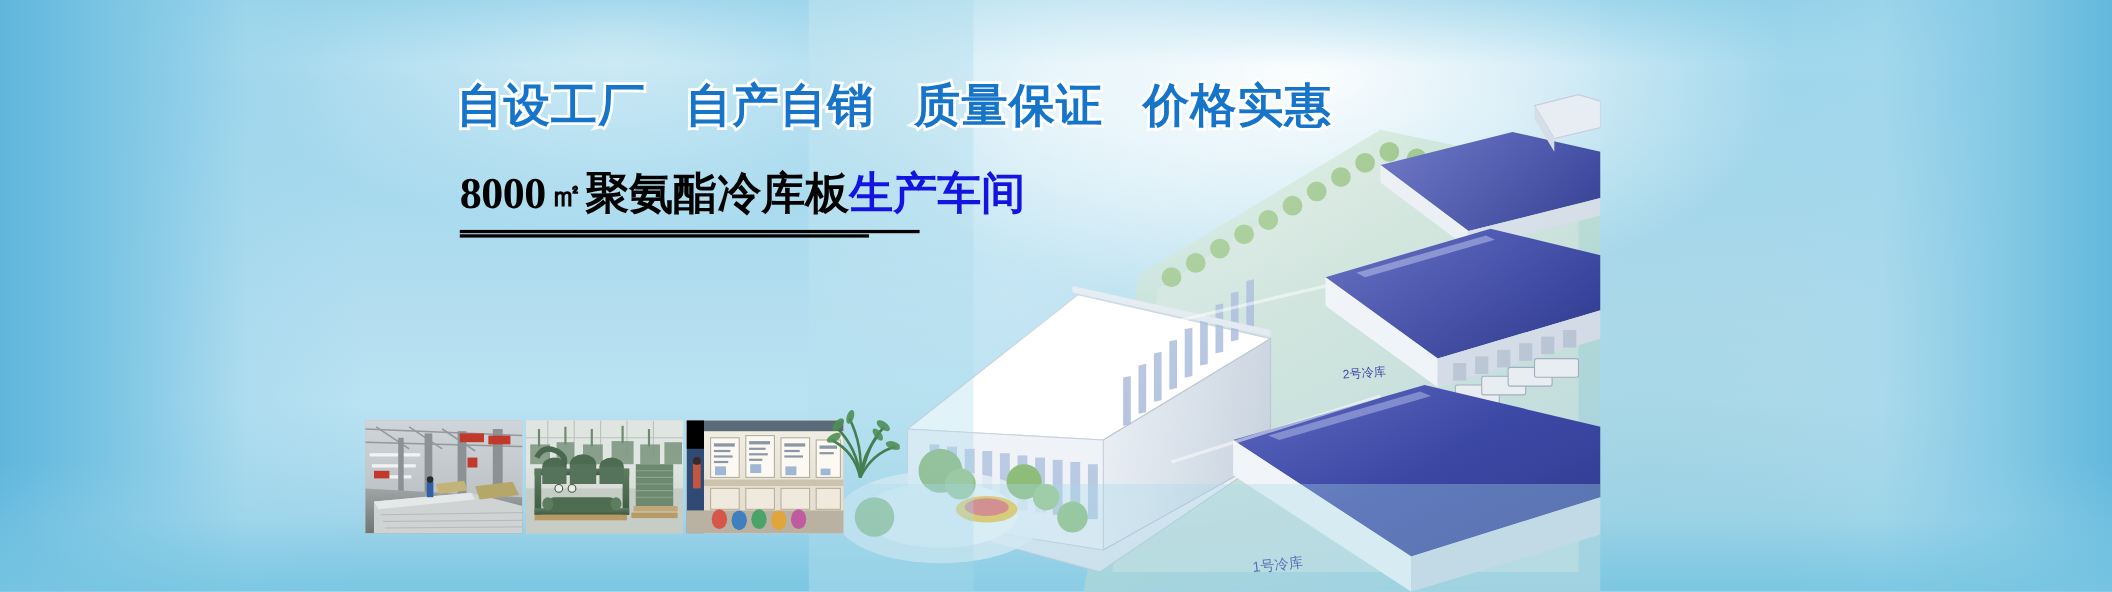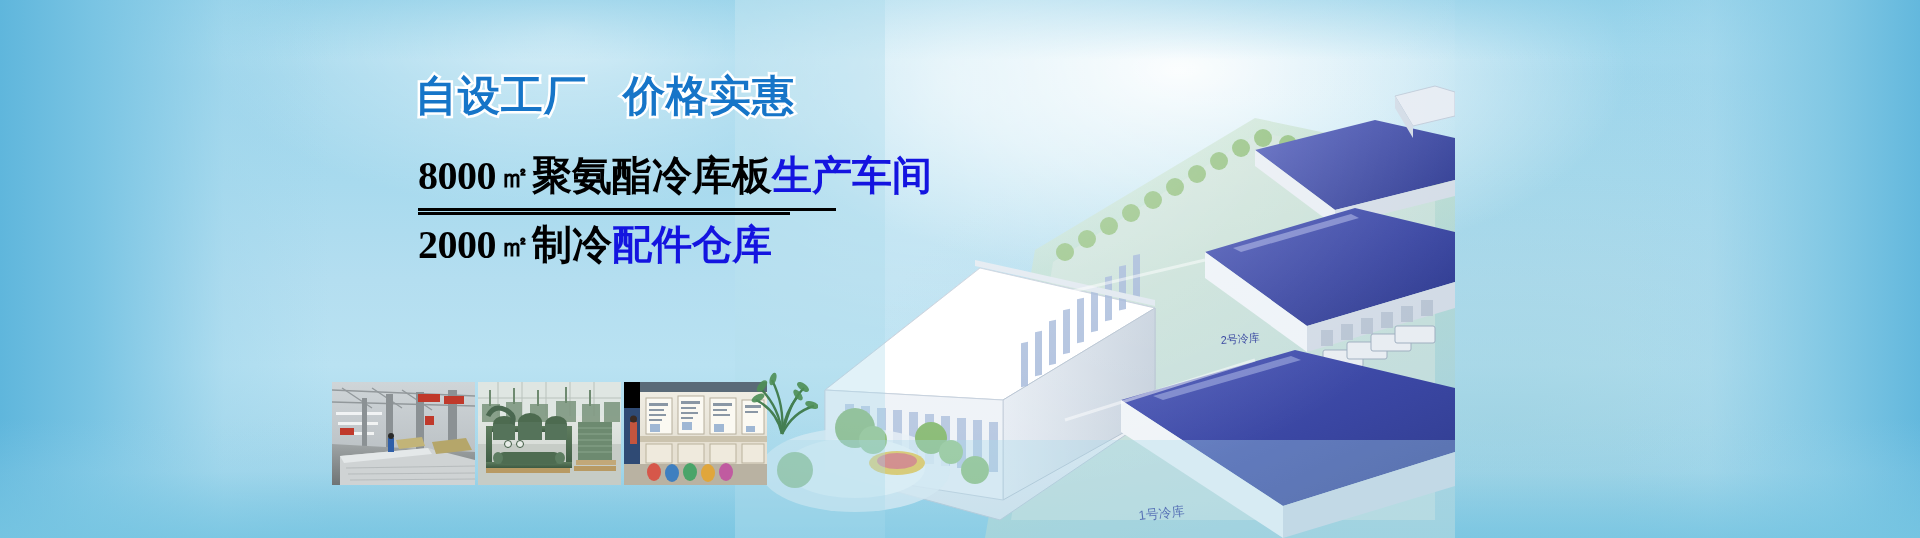--- a/index.html
+++ b/index.html
@@ -239,35 +239,34 @@
       </g>
 
       <rect x="0" y="0" width="720" height="538" fill="url(#gmist)" opacity="0.55"></rect>
       <rect x="0" y="0" width="150" height="538" fill="#a9d9ec" opacity="0.35"></rect>
       <rect x="0" y="440" width="720" height="98" fill="#a9d9ec" opacity="0.35"></rect>
     </svg>
   </div>
 
   <div id="headline">
     <span class="hl">自设工厂</span>
+    <span class="hl">自产自销</span>
+    <span class="hl">质量保证</span>
     <span class="hl">价格实惠</span>
   </div>
 
   <div id="lines">
 
     <div class="bline">
       <span class="num">8000</span><span class="sq">㎡</span><span>聚氨酯冷库板</span><span class="blue">生产车间</span>
     </div>
     <div class="uline u1"></div>
 
     <div class="uline u2"></div>
 
-    <div class="bline">
-      <span class="num">2000</span><span class="sq">㎡</span><span>制冷</span><span class="blue">配件仓库</span>
-    </div>
   </div>
 
   <div id="photos">
 
     <div class="photo">
       <svg width="143" height="103" viewBox="0 0 143 103" xmlns="http://www.w3.org/2000/svg">
         <defs>
           <linearGradient id="p1sky" x1="0" y1="0" x2="0" y2="1">
             <stop offset="0%" stop-color="#cfd5d8"></stop>
               <stop offset="100%" stop-color="#b3b9bd"></stop>

